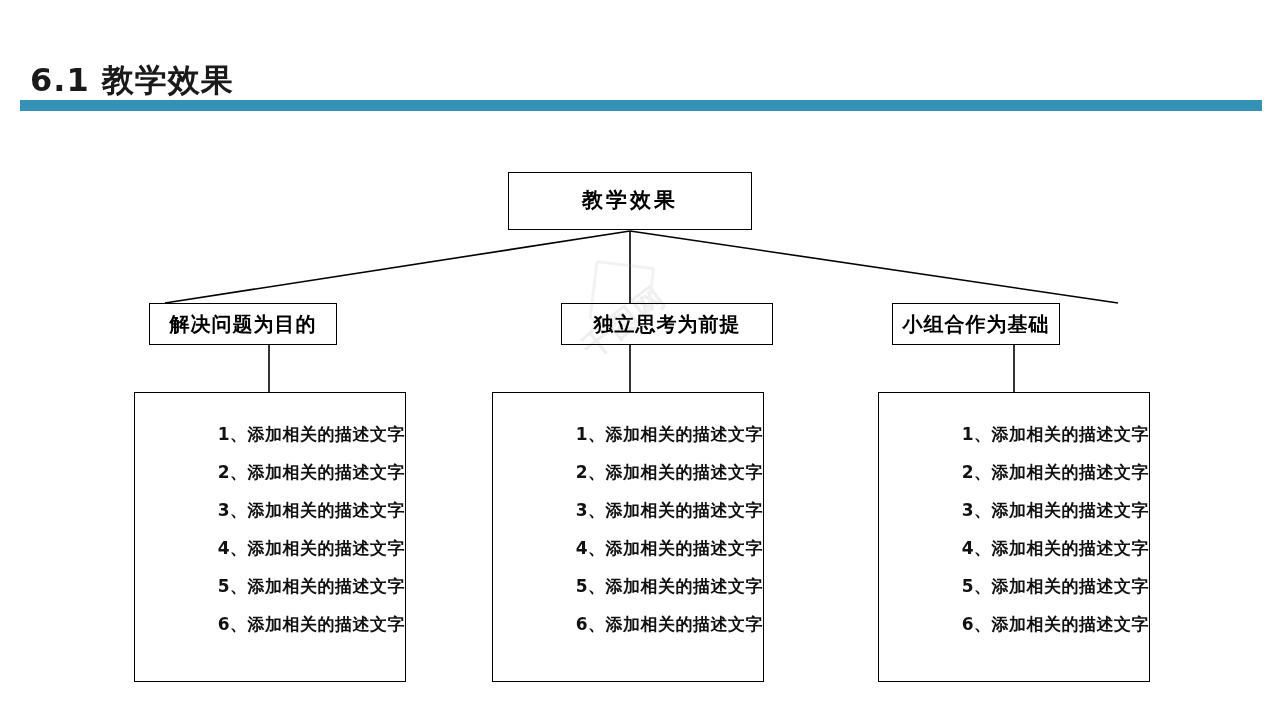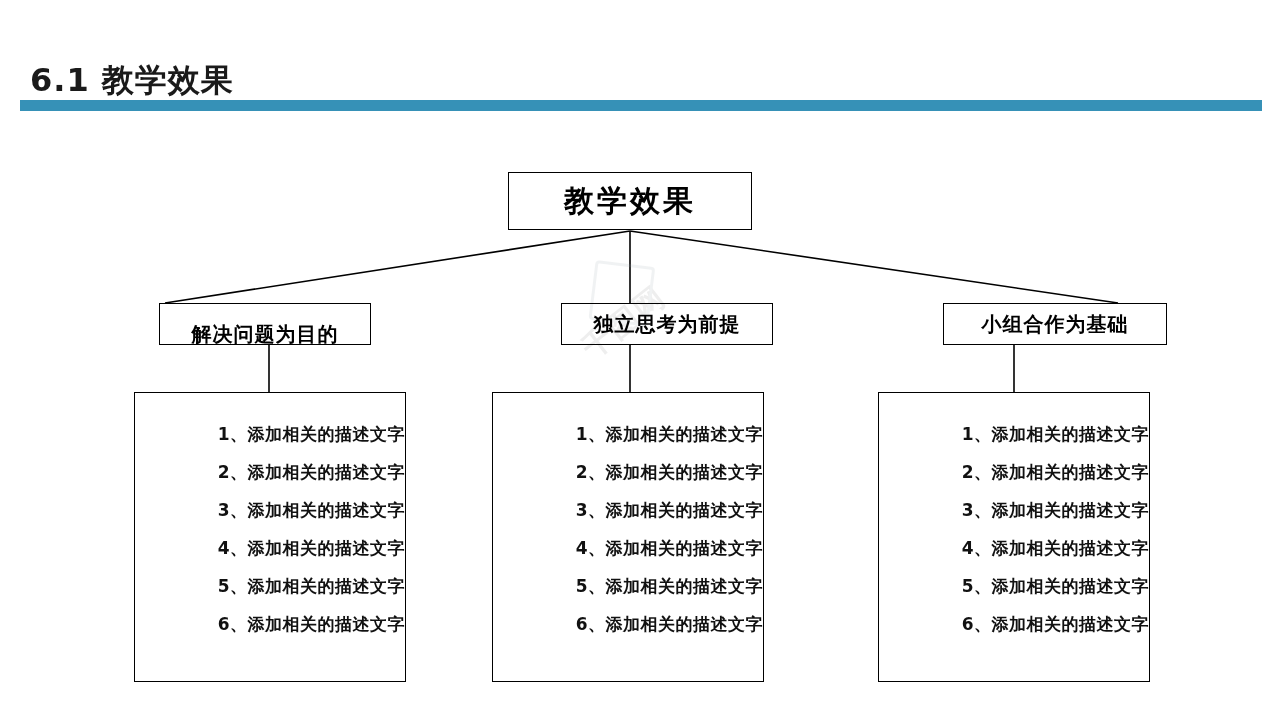--- a/index.html
+++ b/index.html
@@ -73,40 +73,41 @@
   }
 
   
   #root-node {
     left: 508px;
     top: 54px;
     width: 244px;
     height: 58px;
   }
   #root-node .node-label {
-    font-size: 30px;
+    font-size: 21px;
     font-weight: 700;
     letter-spacing: 3px;
     line-height: 1;
+    font-family: Liberation Mono, monospace;
   }
 
   
   .branch-header {
     height: 42px;
     top: 185px;
   }
   .branch-header .node-label {
     font-size: 20px;
     font-weight: 700;
     letter-spacing: 1px;
     line-height: 1;
   }
-  #branch-header-0 { left: 159px; width: 212px; align-items: flex-end; }
+  #branch-header-0 { left: 149px; width: 188px; }
   #branch-header-1 { left: 524px; width: 212px; margin-left: 37px; }
-  #branch-header-2 { left: 943px; width: 224px; }
+  #branch-header-2 { left: 892px; width: 168px; }
 
   
   .content-box {
     position: absolute;
     border: 1.6px solid #000000;
     box-sizing: border-box;
     top: 274px;
     height: 290px;
     background: transparent;
   }

